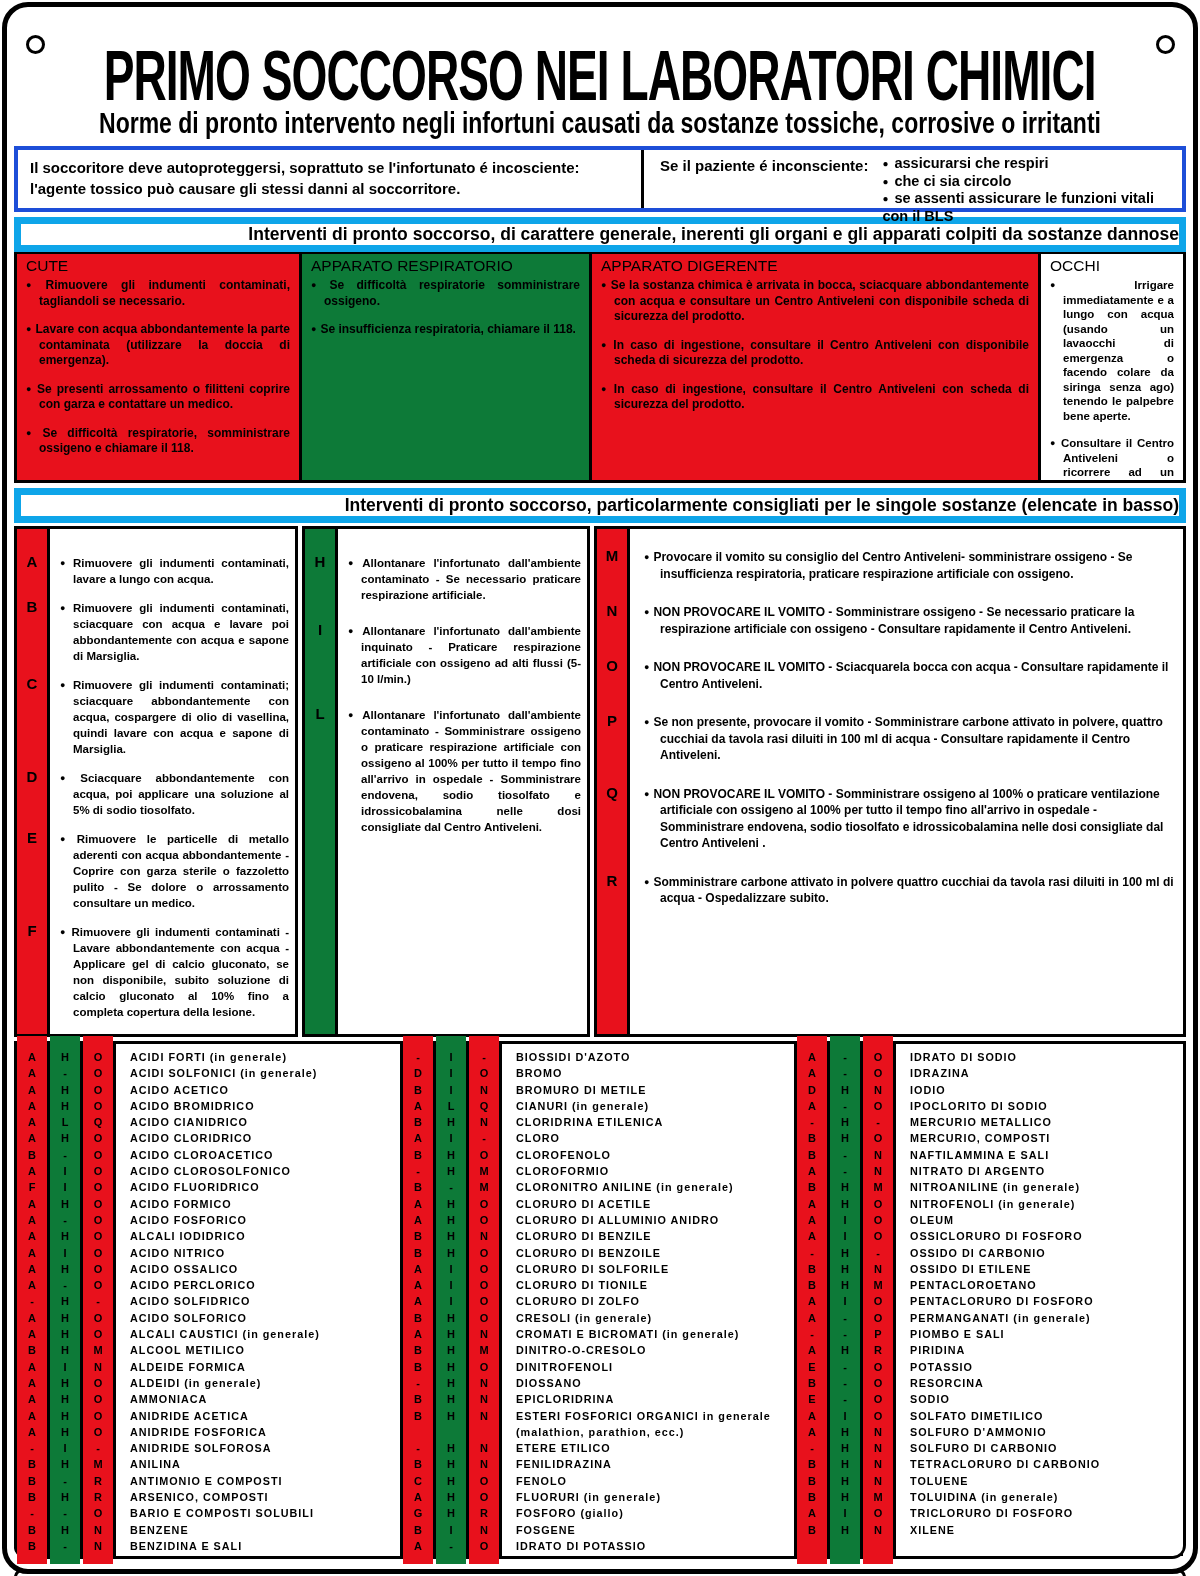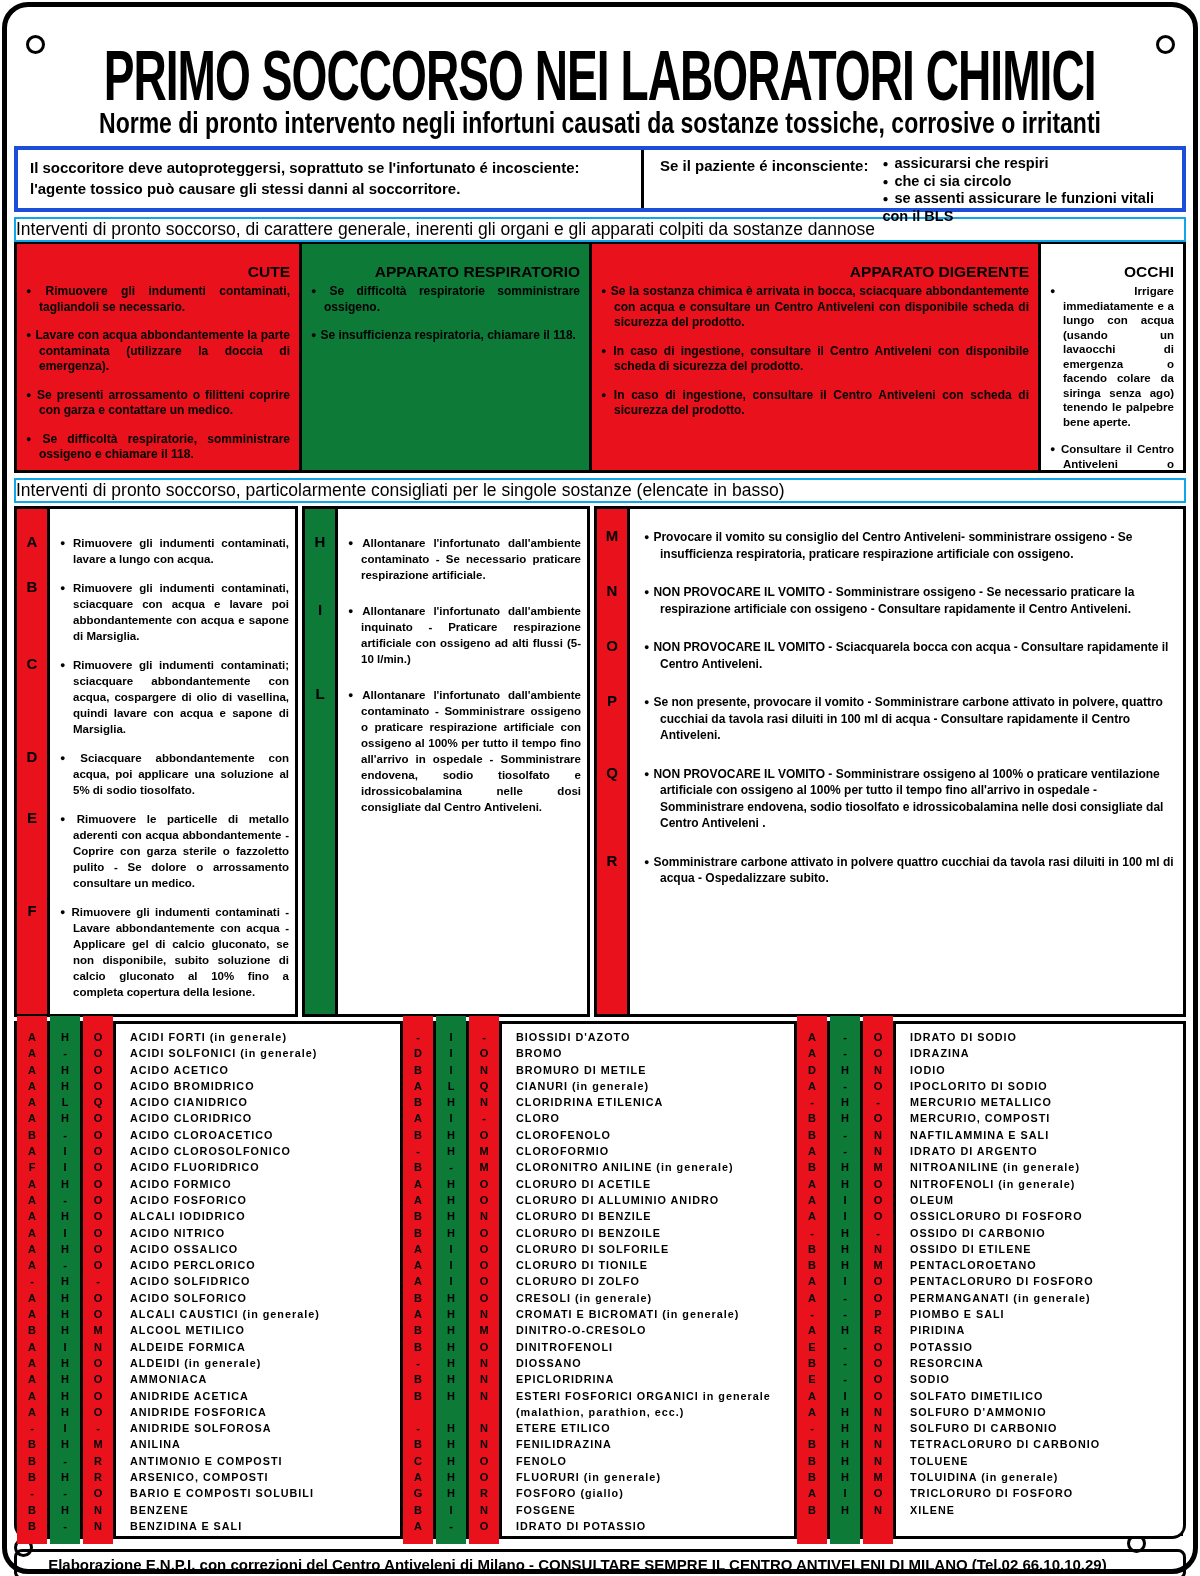--- a/index.html
+++ b/index.html
@@ -11,24 +11,24 @@
   .title-block span{display:inline-block;font-weight:bold;font-size:48px;letter-spacing:-1px;white-space:nowrap;transform:scale(0.96,1.45);transform-origin:center top;}
   .subtitle-block{height:36px;text-align:center;}
   .subtitle-block span{display:inline-block;font-weight:bold;font-size:23px;white-space:nowrap;transform:scale(1,1.3);transform-origin:center top;}
   .warn-row{margin-top:4px;height:58px;border:4px solid #1d4ed8;background:#000;display:flex;gap:3px;}
   .warn-left{width:601px;flex:none;background:#fff;padding:7px 10px 0 12px;font-weight:bold;font-size:15px;line-height:21px;}
   .warn-right{flex:1;background:#fff;display:flex;padding:5px 6px 0 16px;}
   .warn-label{font-weight:bold;font-size:15px;flex:none;padding-top:2px;}
   .warn-list{flex:1;padding-left:14px;}
   .warn-item{font-weight:bold;font-size:14.5px;line-height:17.5px;}
   .warn-item .blt{font-size:10px;vertical-align:1px;margin-right:6px;}
-  .sec-header{margin-top:5px;height:21px;border:2px solid #0ea5e9;text-align:left;font-weight:normal;font-size:17.5px;line-height:21px;}
+  .sec-header{margin-top:5px;height:21px;border:7px solid #0ea5e9;text-align:right;font-weight:bold;font-size:17.5px;line-height:21px;}
   .sec1-body{height:226px;border:3px solid #000;border-top-width:2px;background:#000;display:flex;gap:3px;}
   .g-col{padding:3px 9px 0 9px;box-sizing:border-box;overflow:hidden;}
-  .g-col h3{margin:16px 0 3px 0;text-align:right;font-size:15.5px;font-weight:bold;}
+  .g-col h3{margin:0 0 3px 0;text-align:left;font-size:15.5px;font-weight:normal;}
   .g-item{font-weight:bold;font-size:12px;line-height:15.5px;text-align:justify;padding-left:13px;text-indent:-13px;margin-bottom:13px;}
   .g-item .blt{font-size:9px;vertical-align:1px;margin-right:4px;}
   .col-occhi .g-item{font-size:11.5px;line-height:14.5px;}
   .sec2-body{margin-top:3px;height:511px;display:flex;gap:4px;}
   .s2-group{border:3px solid #000;display:flex;background:#fff;box-sizing:border-box;overflow:hidden;}
   .s2-g0{width:284px;flex:none;}
   .s2-g1{width:288px;flex:none;}
   .s2-g2{flex:1;}
   .s2-bar{width:30px;flex:none;border-right:3px solid #000;}
   .s2-items{flex:1;padding:26px 6px 0 10px;}
@@ -515,21 +515,21 @@
           <div class="t-cell">N</div>
         </div>
       <div class="t-names">
           <div class="t-name">IDRATO DI SODIO</div>
           <div class="t-name">IDRAZINA</div>
           <div class="t-name">IODIO</div>
           <div class="t-name">IPOCLORITO DI SODIO</div>
           <div class="t-name">MERCURIO METALLICO</div>
           <div class="t-name">MERCURIO, COMPOSTI</div>
           <div class="t-name">NAFTILAMMINA E SALI</div>
-          <div class="t-name">IDRATO DI ARGENTO</div>
+          <div class="t-name">NITRATO DI ARGENTO</div>
           <div class="t-name">NITROANILINE (in generale)</div>
           <div class="t-name">NITROFENOLI (in generale)</div>
           <div class="t-name">OLEUM</div>
           <div class="t-name">OSSICLORURO DI FOSFORO</div>
           <div class="t-name">OSSIDO DI CARBONIO</div>
           <div class="t-name">OSSIDO DI ETILENE</div>
           <div class="t-name">PENTACLOROETANO</div>
           <div class="t-name">PENTACLORURO DI FOSFORO</div>
           <div class="t-name">PERMANGANATI (in generale)</div>
           <div class="t-name">PIOMBO E SALI</div>

